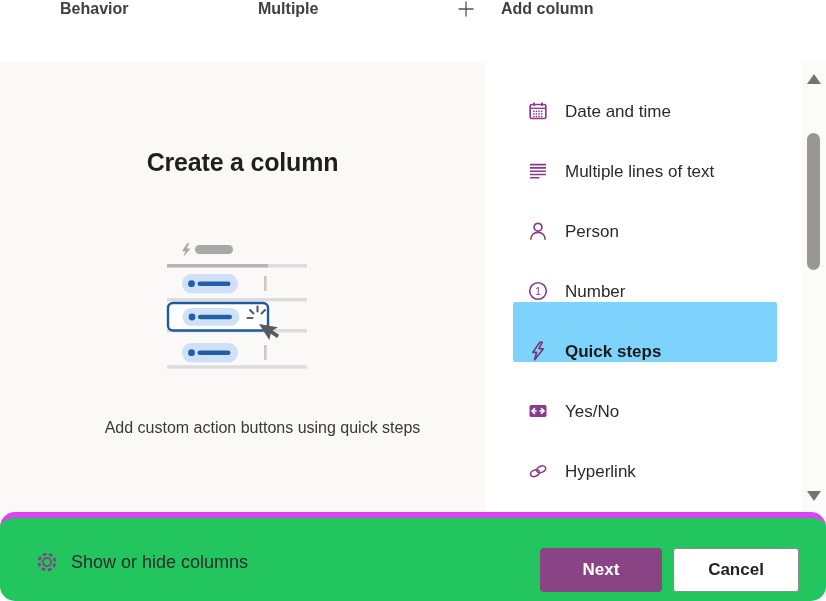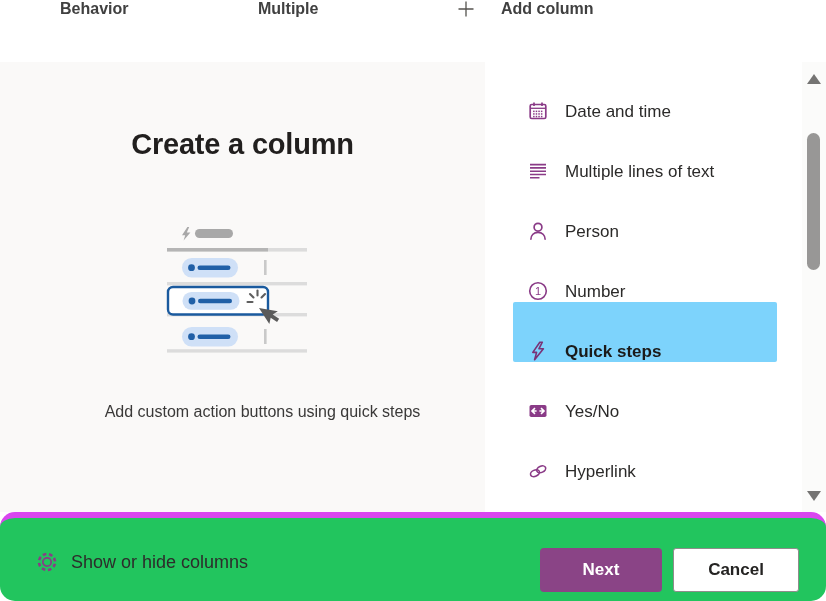--- a/index.html
+++ b/index.html
@@ -18,21 +18,21 @@
   }
   .tab-behavior { left:60px; }
   .tab-comments { left:258px; }
   .add-column  { left:457px; gap:26px; }
   .plus-icon { display:inline-flex; }
 
   
   .content { position:absolute; top:62px; left:0; width:826px; height:450px; }
 
   .left-pane { position:absolute; left:0; top:0; width:485px; height:450px; background:#faf9f8; overflow:hidden; }
-  .dialog-title { margin-top:66px; text-align:center; font-size:29px; font-weight:700; color:#211f1e; letter-spacing:-0.2px; }
+  .dialog-title { margin-top:86px; text-align:center; font-size:25px; font-weight:700; color:#211f1e; letter-spacing:-0.2px; }
   .illustration { display:block; margin:60px 0 0 162px; }
   .dialog-caption { margin-top:50px; text-align:center; font-size:16px; color:#3a3938;padding-left:40px; }
 
   
   .flyout { position:absolute; left:485px; top:0; width:341px; height:450px; background:#ffffff; overflow:hidden; }
   .type-list { position:absolute; left:28px; top:0; width:264px; list-style:none; }
   .type-item {
     height:60px; display:flex; align-items:flex-end; gap:16px; padding-left:14px;
     font-size:17px; color:#2b2a29; cursor:pointer; border-radius:2px;
   }

